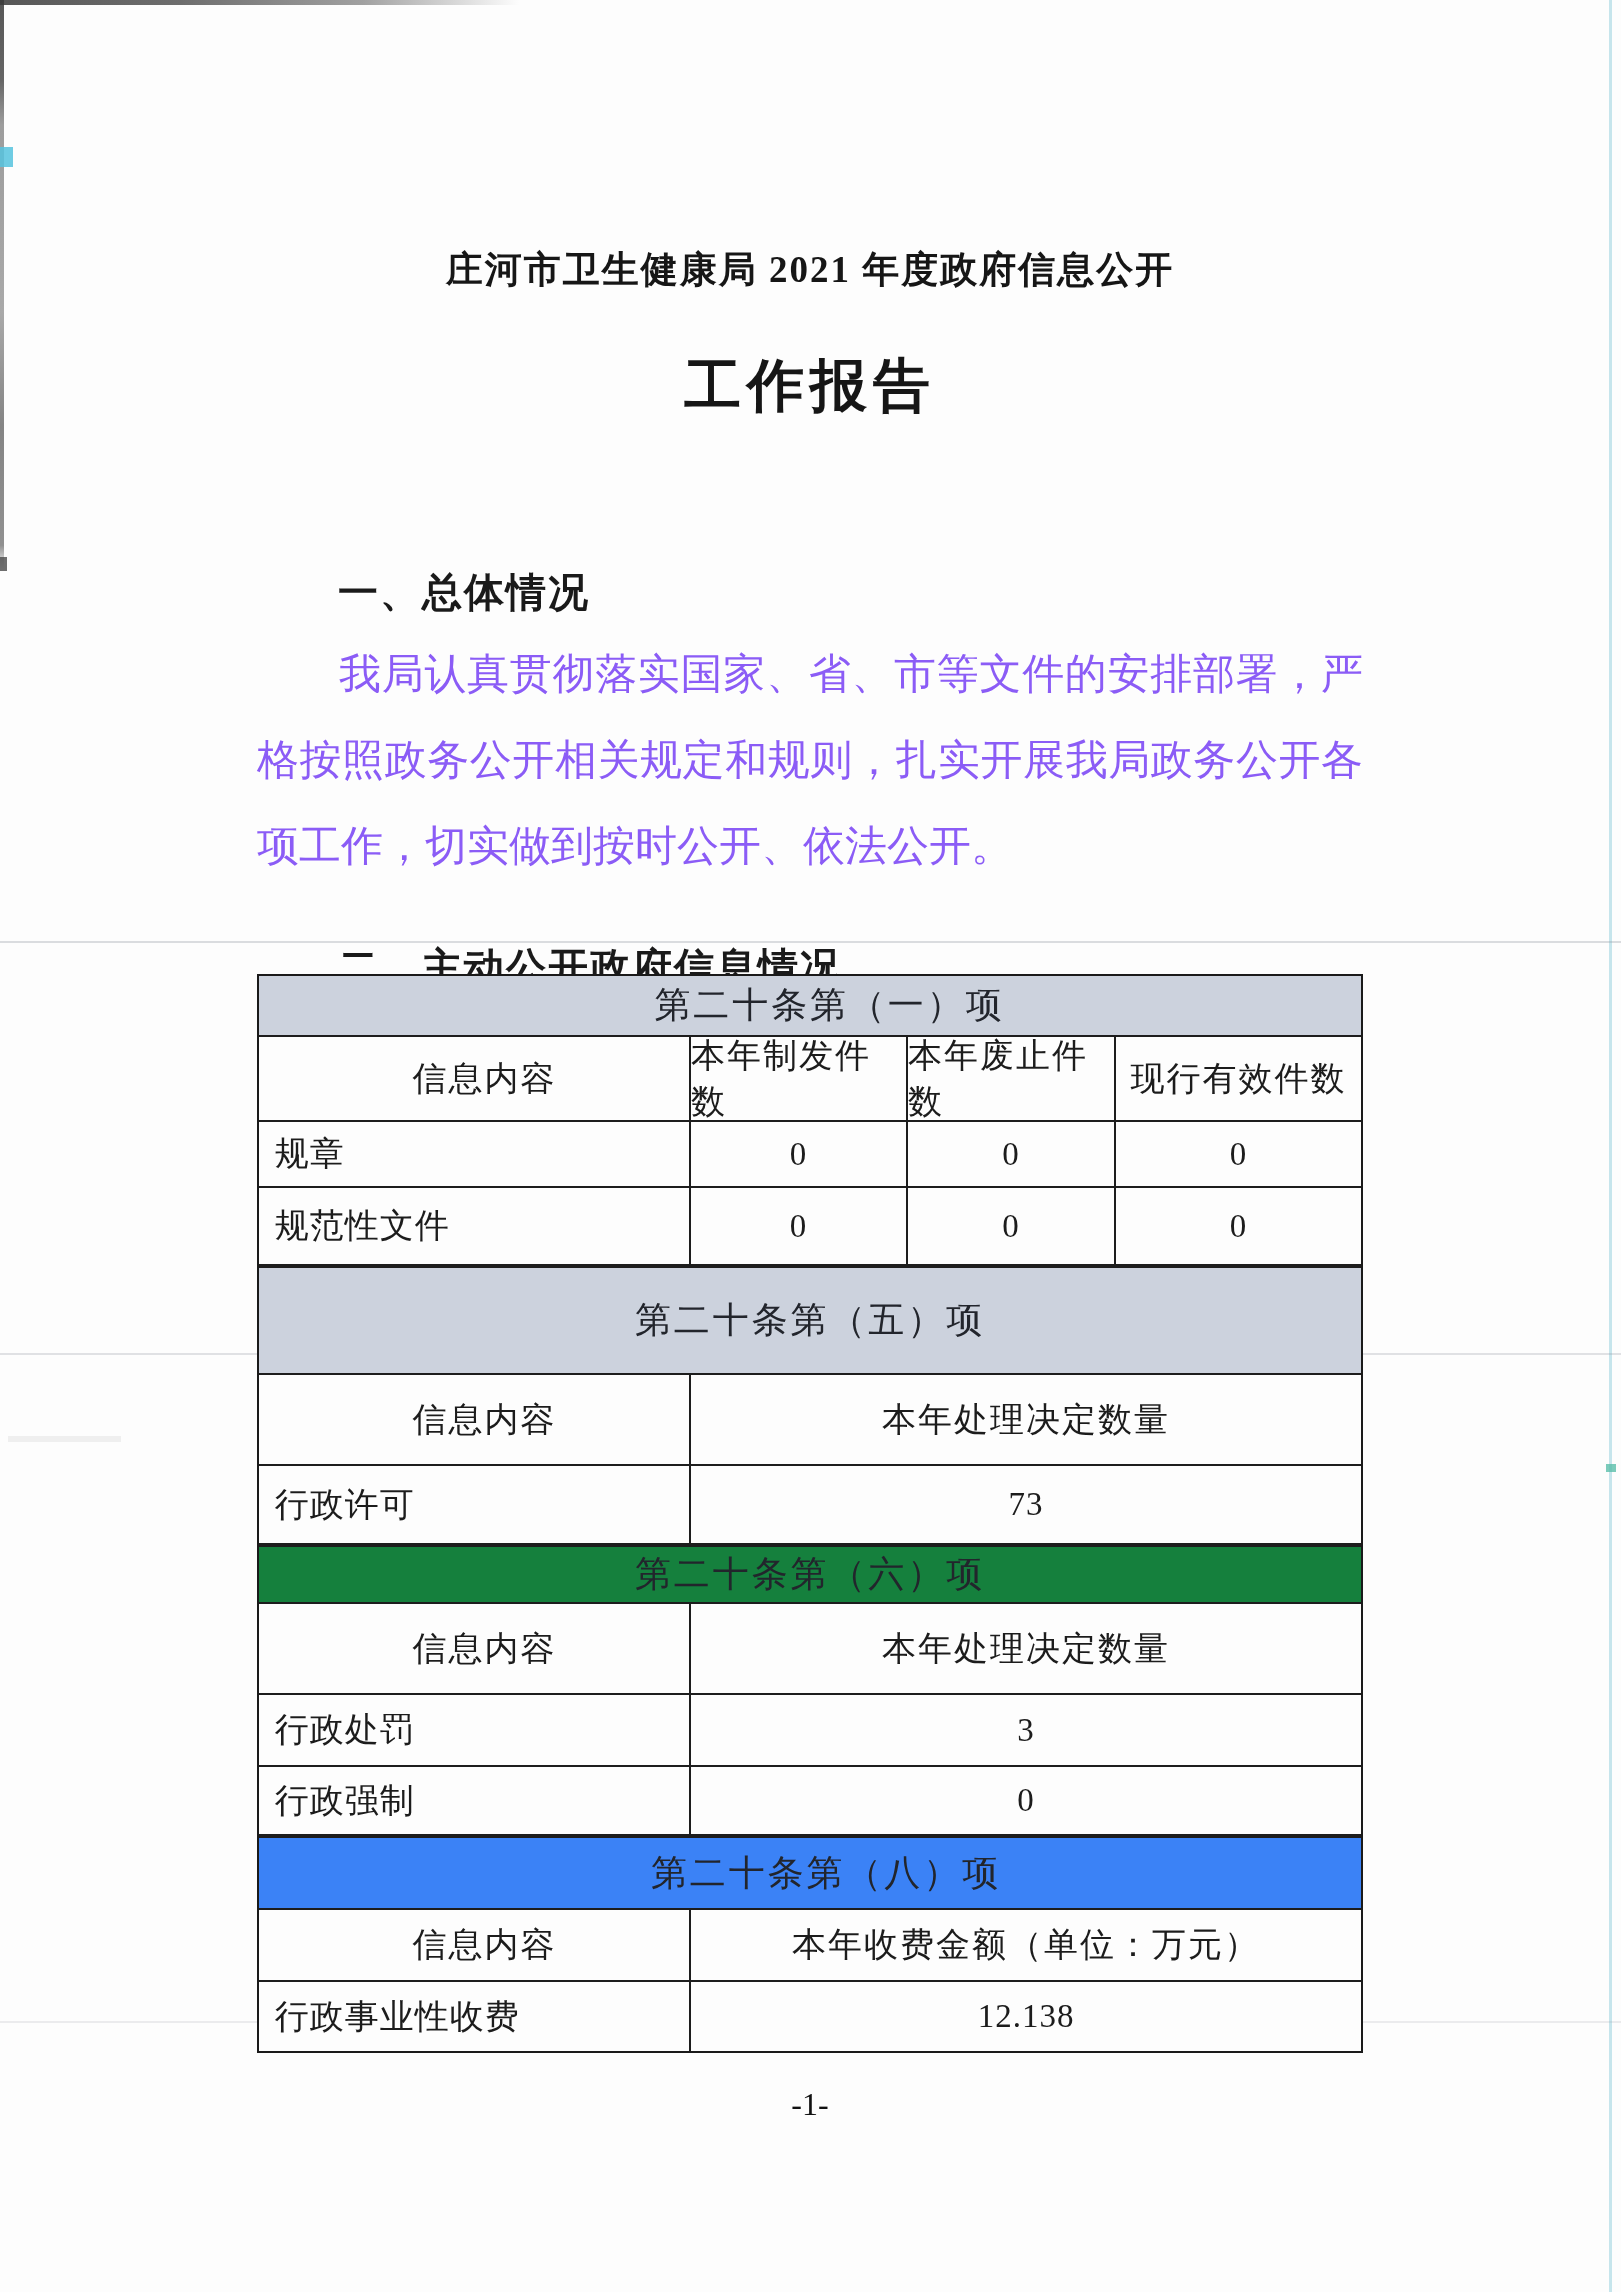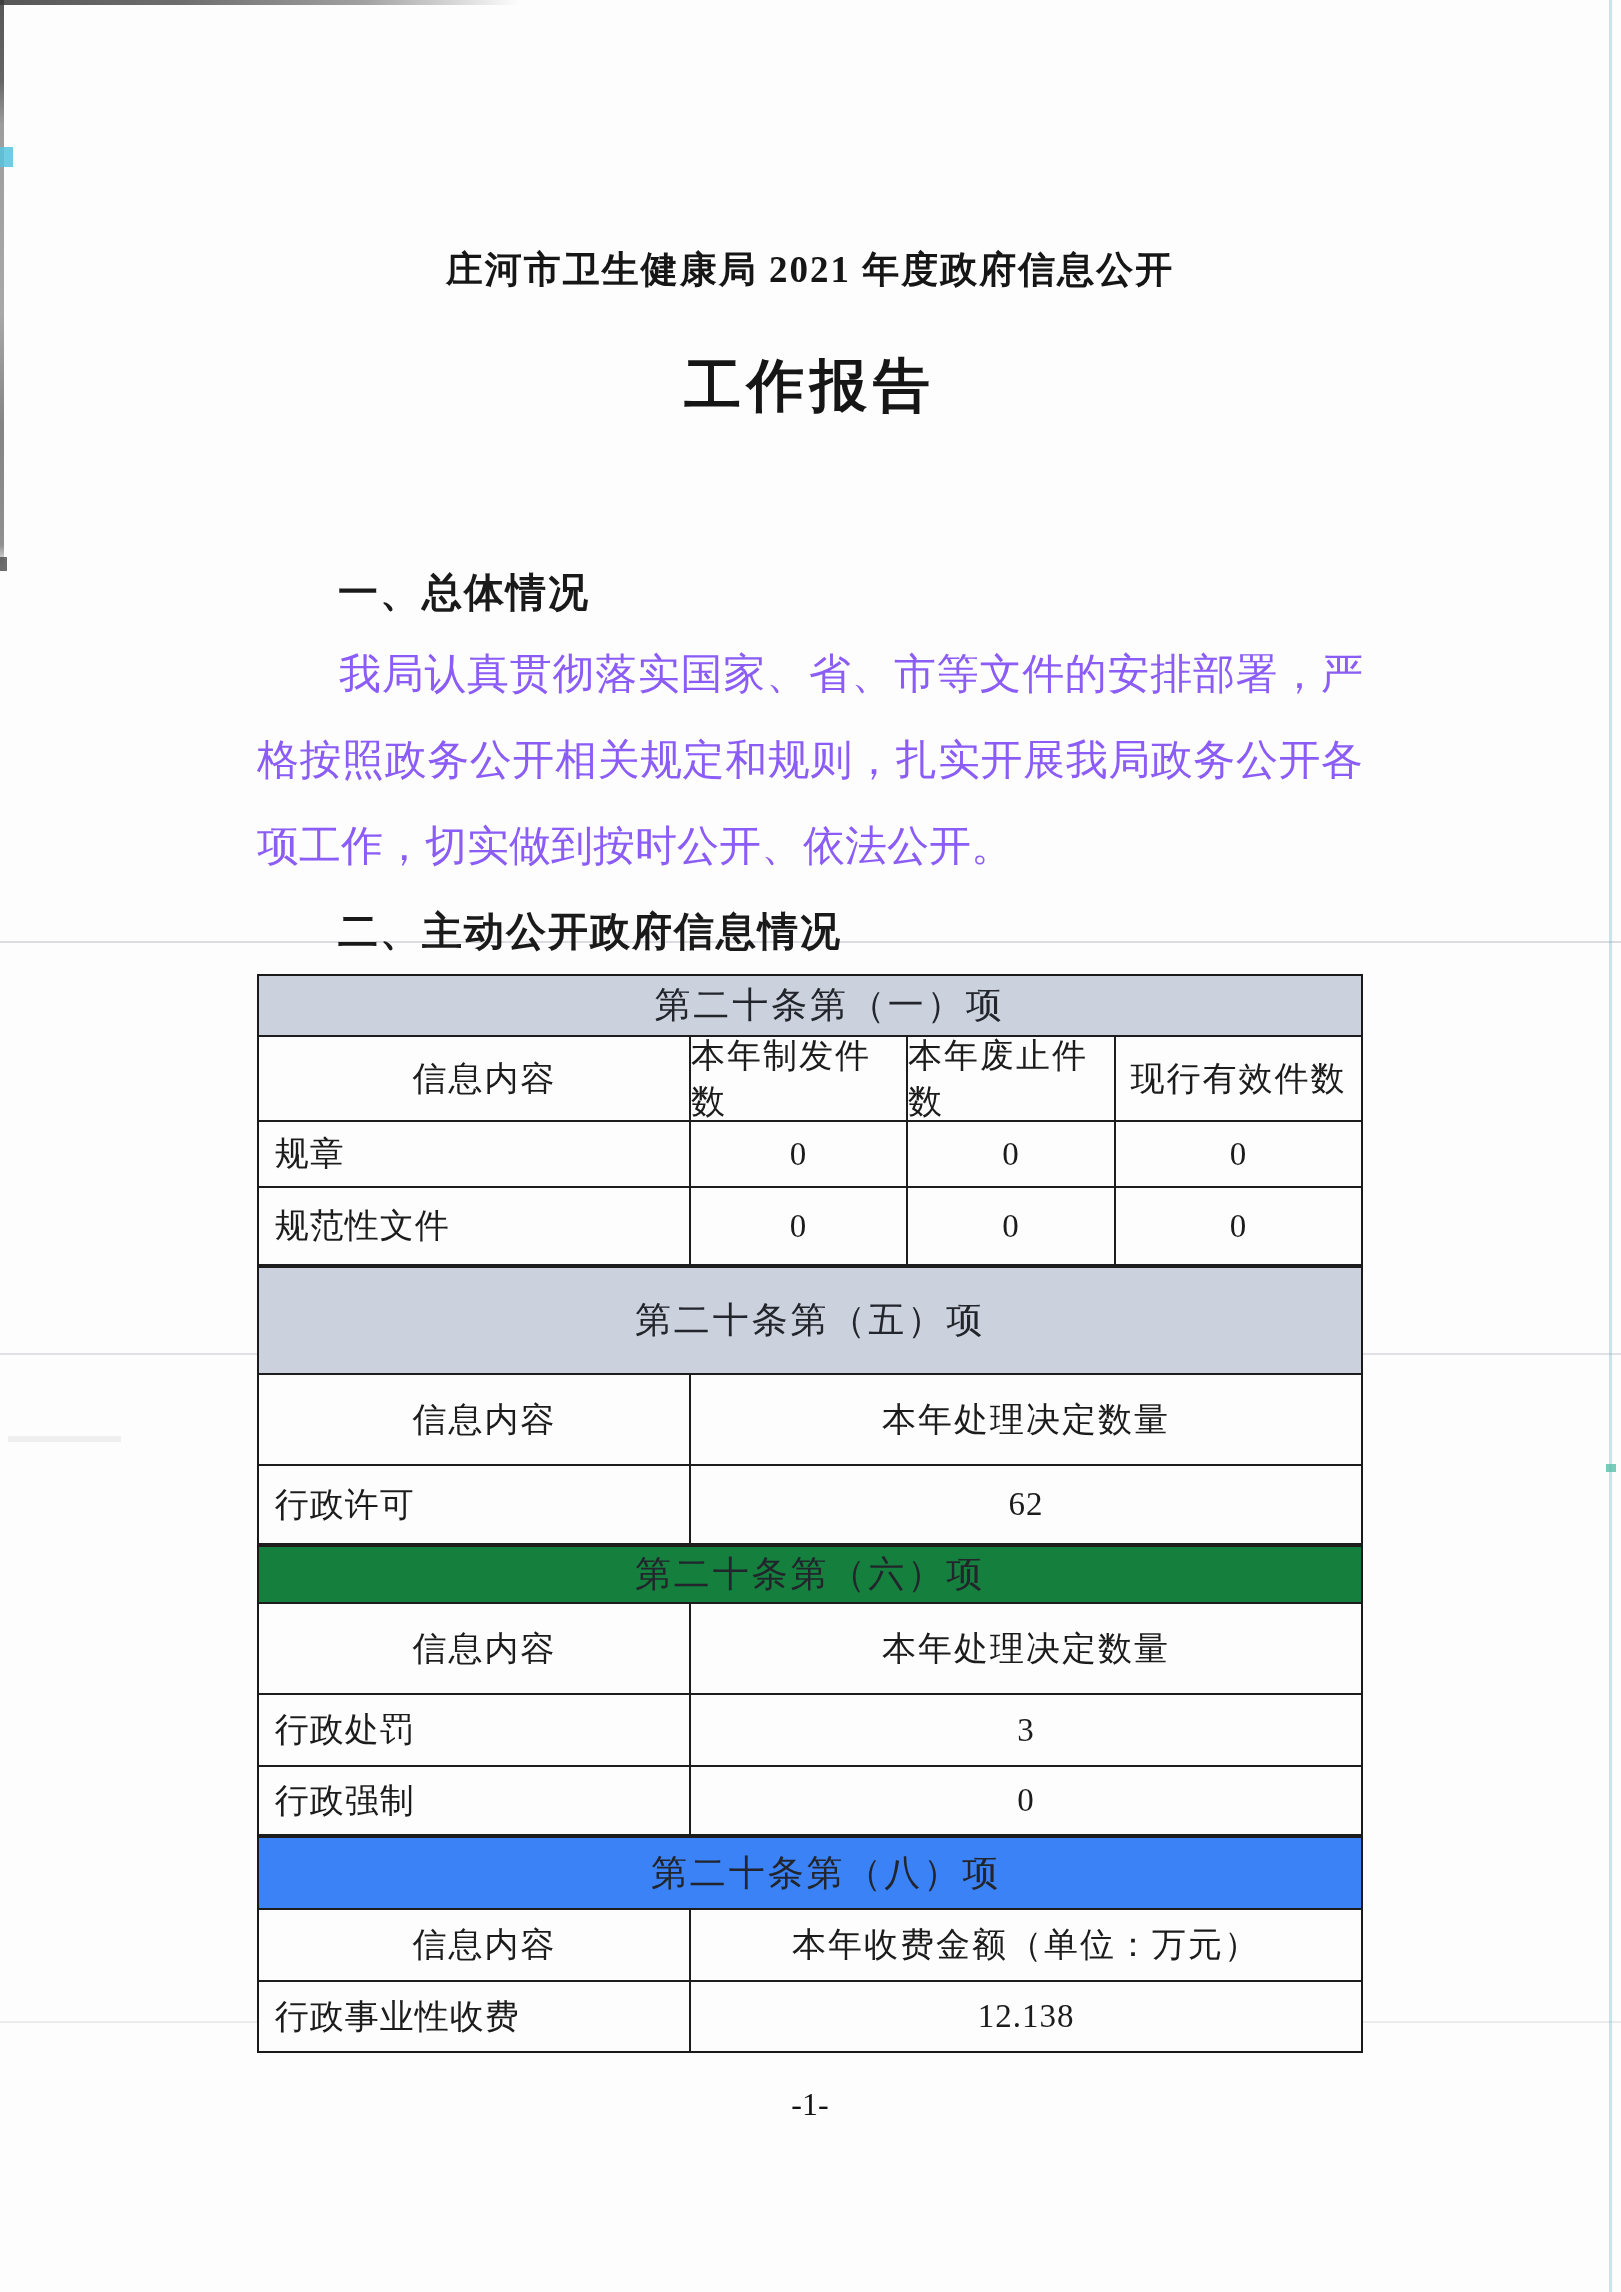--- a/index.html
+++ b/index.html
@@ -28,21 +28,21 @@
   
   .title-block{position:absolute;left:257px;top:233px;width:1106px;text-align:center;
     font-weight:700;color:#161616;}
   .title-line1{font-size:37px;line-height:74px;letter-spacing:2px;white-space:nowrap;}
   .title-line2{font-size:57px;line-height:74px;letter-spacing:5.9px;margin-top:42px;}
   
   .h-sec{position:absolute;left:338px;
     font-family:"Liberation Sans","DejaVu Sans",sans-serif;
     font-weight:700;font-size:40px;letter-spacing:2px;color:#1a1a1a;white-space:nowrap;}
   .h-sec1{top:565px;}
-  .h-sec2{top:904px;}
+  .h-sec2{top:940px;}
   
   .para{position:absolute;left:257px;top:631px;width:1106px;font-size:42px;color:#8b5cf6;}
   .para .pline{height:86px;line-height:86px;text-align:justify;text-align-last:justify;}
   .para .pline.indent{padding-left:82px;box-sizing:border-box;}
   .para .pline.last{text-align:left;text-align-last:left;}
   
   .doc-table{position:absolute;left:257px;top:974px;width:1106px;height:1079px;
     box-sizing:border-box;border:2.9px solid #1a1a1a;background:#fdfdfd;}
   .trow{display:flex;box-sizing:border-box;border-bottom:2px solid #1d1d1d;}
   .trow.noline{border-bottom:none;}
@@ -115,21 +115,21 @@
       <div class="tcell wr num">0</div>
     </div>
 
     <div class="trow band" style="height: 109px; background: rgb(204, 210, 221);">第二十条第（五）项</div>
     <div class="trow" style="height:91px">
       <div class="tcell w1">信息内容</div>
       <div class="tcell wr">本年处理决定数量</div>
     </div>
     <div class="trow" style="height:79px">
       <div class="tcell w1 lbl">行政许可</div>
-      <div class="tcell wr num">62</div>
+      <div class="tcell wr num">73</div>
     </div>
 
     <div class="trow band" style="height: 59px; background: #15803d;">第二十条第（六）项</div>
     <div class="trow" style="height:91px">
       <div class="tcell w1">信息内容</div>
       <div class="tcell wr">本年处理决定数量</div>
     </div>
     <div class="trow" style="height:72px">
       <div class="tcell w1 lbl">行政处罚</div>
       <div class="tcell wr num">3</div>

